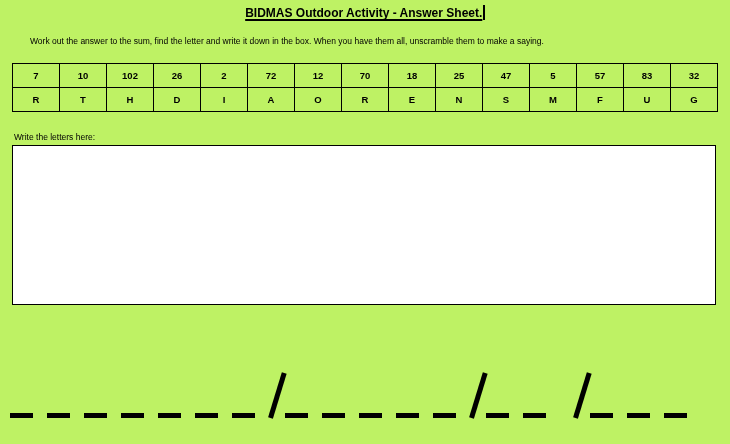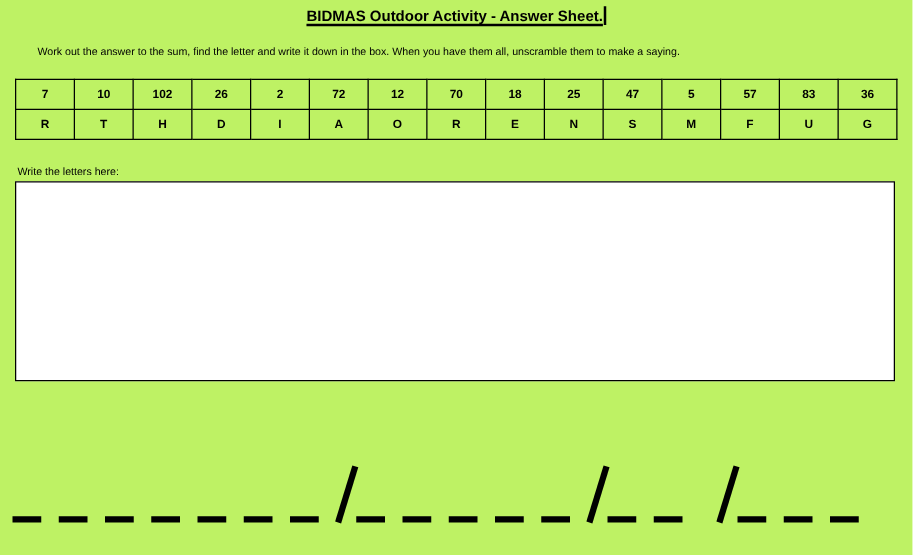--- a/index.html
+++ b/index.html
@@ -132,21 +132,21 @@
           <td>2</td>
           <td>72</td>
           <td>12</td>
           <td>70</td>
           <td>18</td>
           <td>25</td>
           <td>47</td>
           <td>5</td>
           <td>57</td>
           <td>83</td>
-          <td>36</td>
+          <td>32</td>
         </tr>
       <tr>
           <td>R</td>
           <td>T</td>
           <td>H</td>
           <td>D</td>
           <td>I</td>
           <td>A</td>
           <td>O</td>
           <td>R</td>

